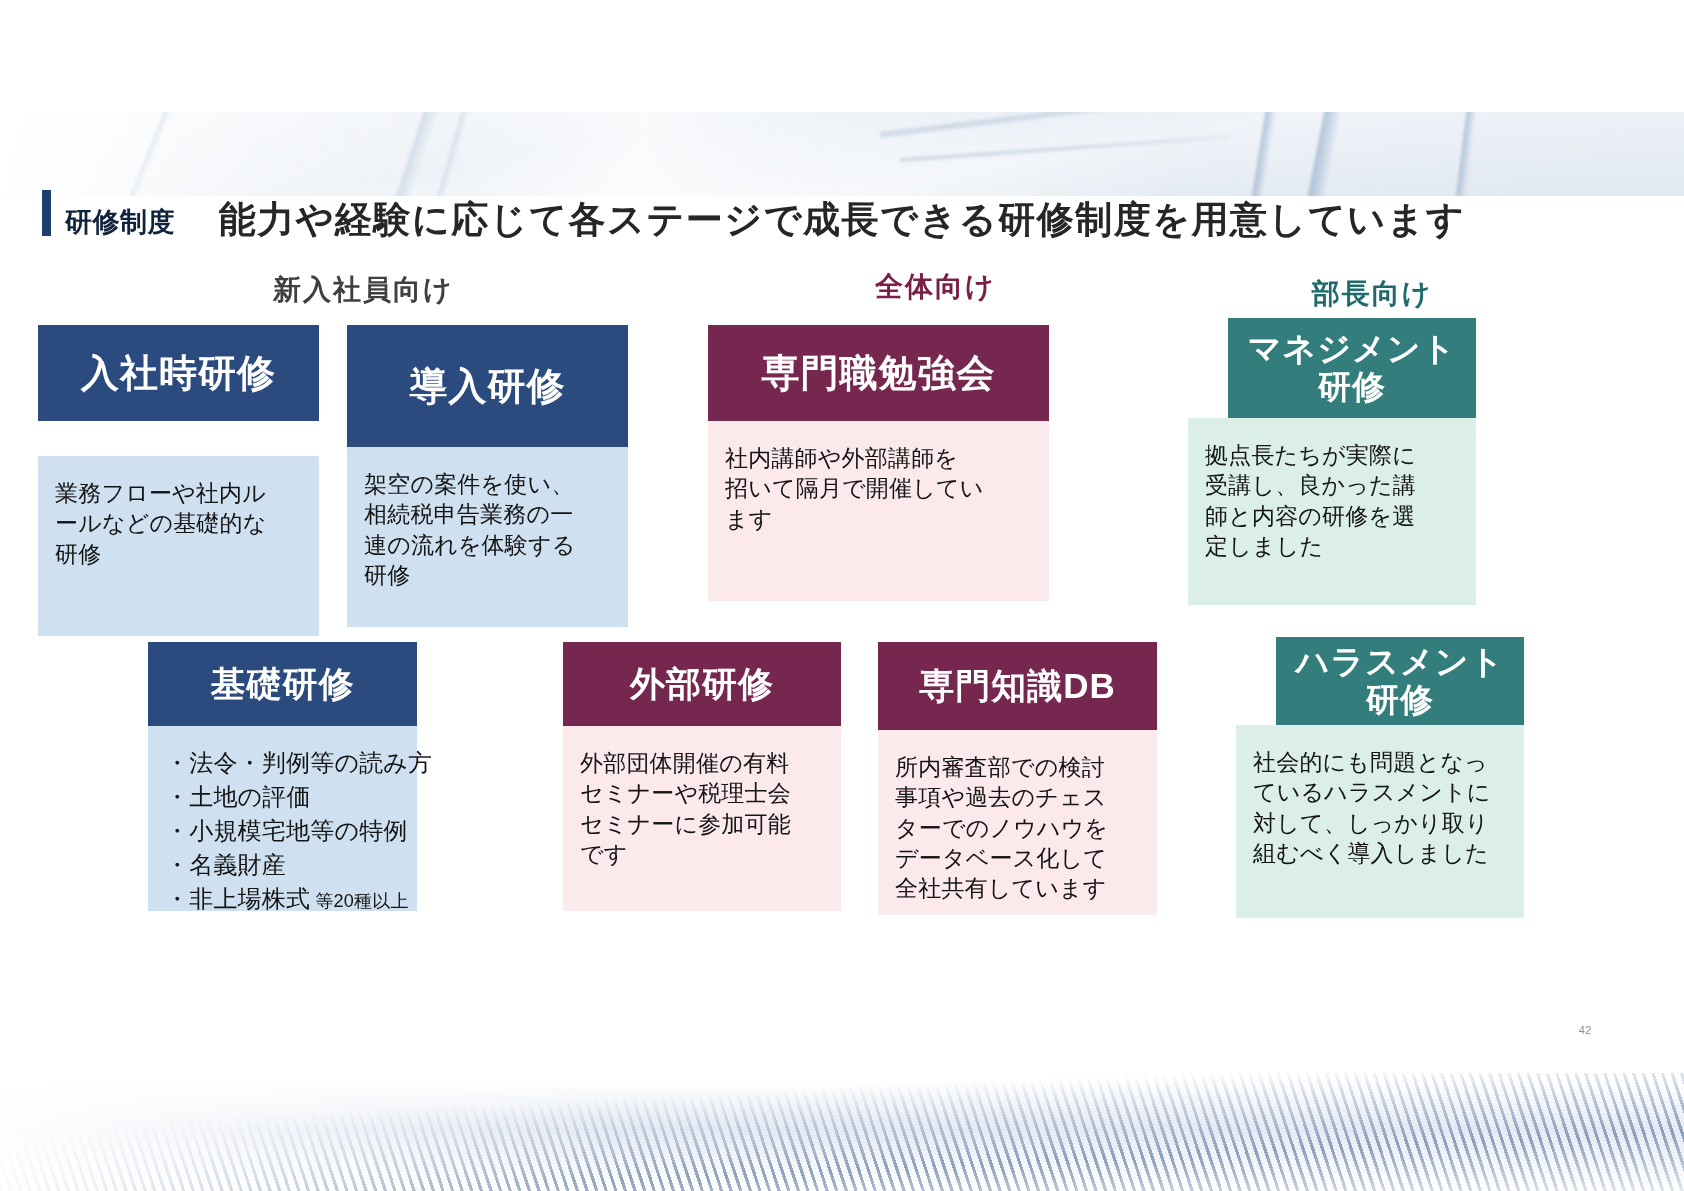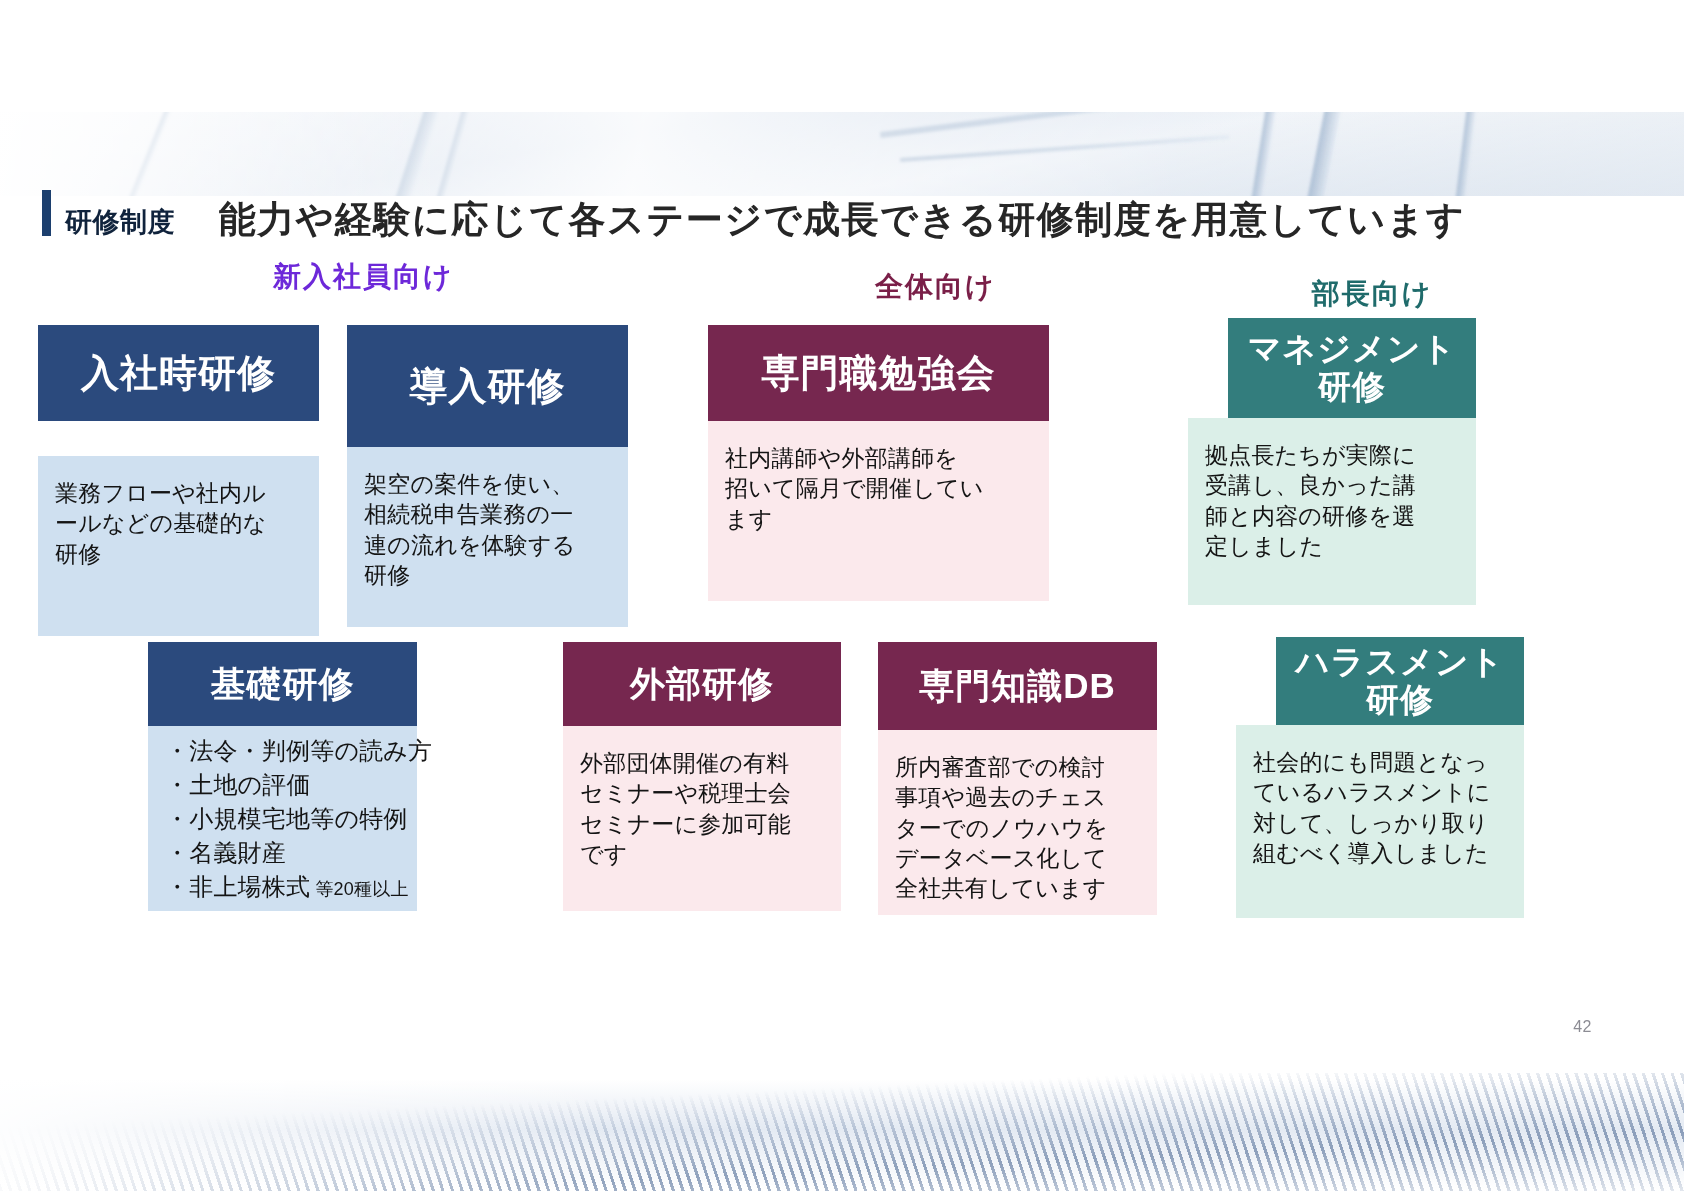--- a/index.html
+++ b/index.html
@@ -83,21 +83,21 @@
   }
 
   
   .audience {
     position: absolute;
     font-size: 28px;
     font-weight: 700;
     letter-spacing: 2px;
     white-space: nowrap;
   }
-  .aud-new   { left: 273px;  top: 258px; color: #6d28d9; }
+  .aud-new   { left: 273px;  top: 271px; color: #404040; }
   .aud-all   { left: 875px;  top: 268px; color: #7a1f48; }
   .aud-chief { left: 1372px; top: 275px; color: #1f6b6b; transform: translateX(-50%); }
 
   
   .card {
     position: absolute;
     box-sizing: border-box;
   }
   .card-head {
     display: flex;
@@ -113,21 +113,21 @@
   .card-body {
     box-sizing: border-box;
     padding: 22px 17px 10px 17px;
     font-size: 23px;
     line-height: 1.32;
     color: #141414;
     letter-spacing: 0.2px;
     white-space: pre-line;
   }
   .card-body.bullets {
-    padding-top: 8px;
+    padding-top: 20px;
     font-size: 24px;
     line-height: 1.42;
   }
   .bullet-line { white-space: nowrap; }
   .bullet-suffix { font-size: 18px; }
 
   
   .theme-navy  .card-head { background: #2b4a7d; }
   .theme-navy  .card-body { background: #cfe0f0; }
   
@@ -204,21 +204,21 @@
   .footer-art .leftfade {
     position: absolute;
     left: 0; top: 0; width: 620px; height: 100%;
     background: linear-gradient(90deg, rgba(255,255,255,0.92), rgba(255,255,255,0.0));
   }
 
   .page-number {
     position: absolute;
     right: 92px;
     bottom: 155px;
-    font-size: 16px;
+    font-size: 11px;
     color: #8c8c94;
     letter-spacing: 0.5px;
   }
 </style>
 </head>
 <body>
 
 <div class="header-band">
   <div class="beam" style="left:430px; top:-20px; width:14px; height:150px; transform:rotate(18deg);"></div>
   <div class="beam" style="left:470px; top:-30px; width:7px; height:170px; transform:rotate(16deg);"></div>

